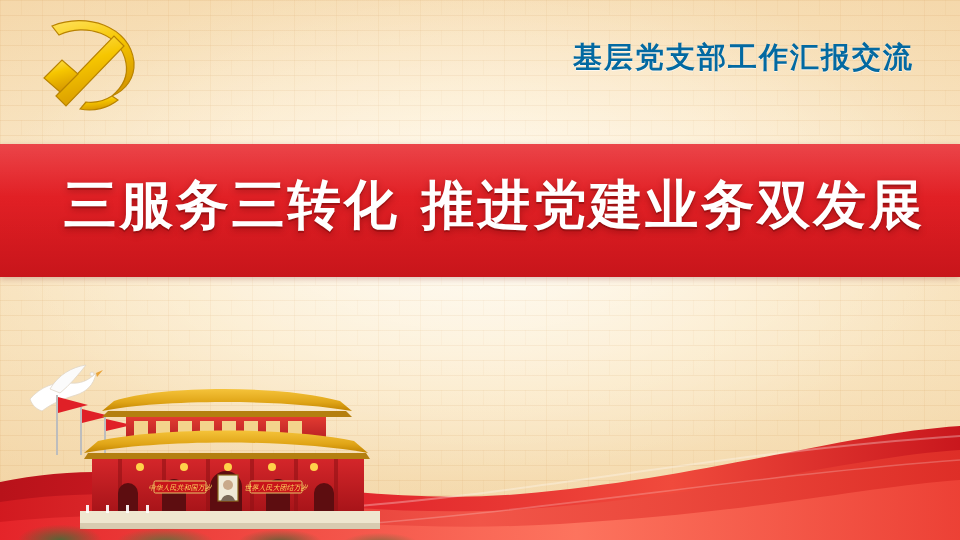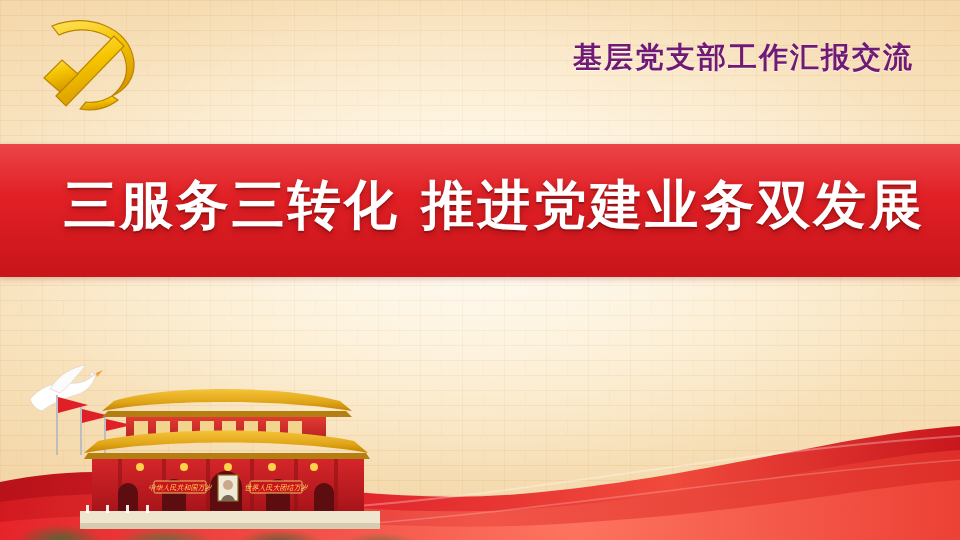--- a/index.html
+++ b/index.html
@@ -74,21 +74,21 @@
 
   
   .top-subtitle {
     position: absolute;
     right: 46px;
     top: 38px;
     font-family: "DejaVu Sans", "Liberation Sans", sans-serif;
     font-size: 29px;
     font-weight: bold;
     letter-spacing: 2px;
-    color: #701a75;
+    color: #0369a1;
     text-shadow: 0 1px 0 rgba(255,255,255,0.65);
     white-space: nowrap;
   }
 
   
   .title-band {
     position: absolute;
     left: 0;
     top: 144px;
     width: 960px;

